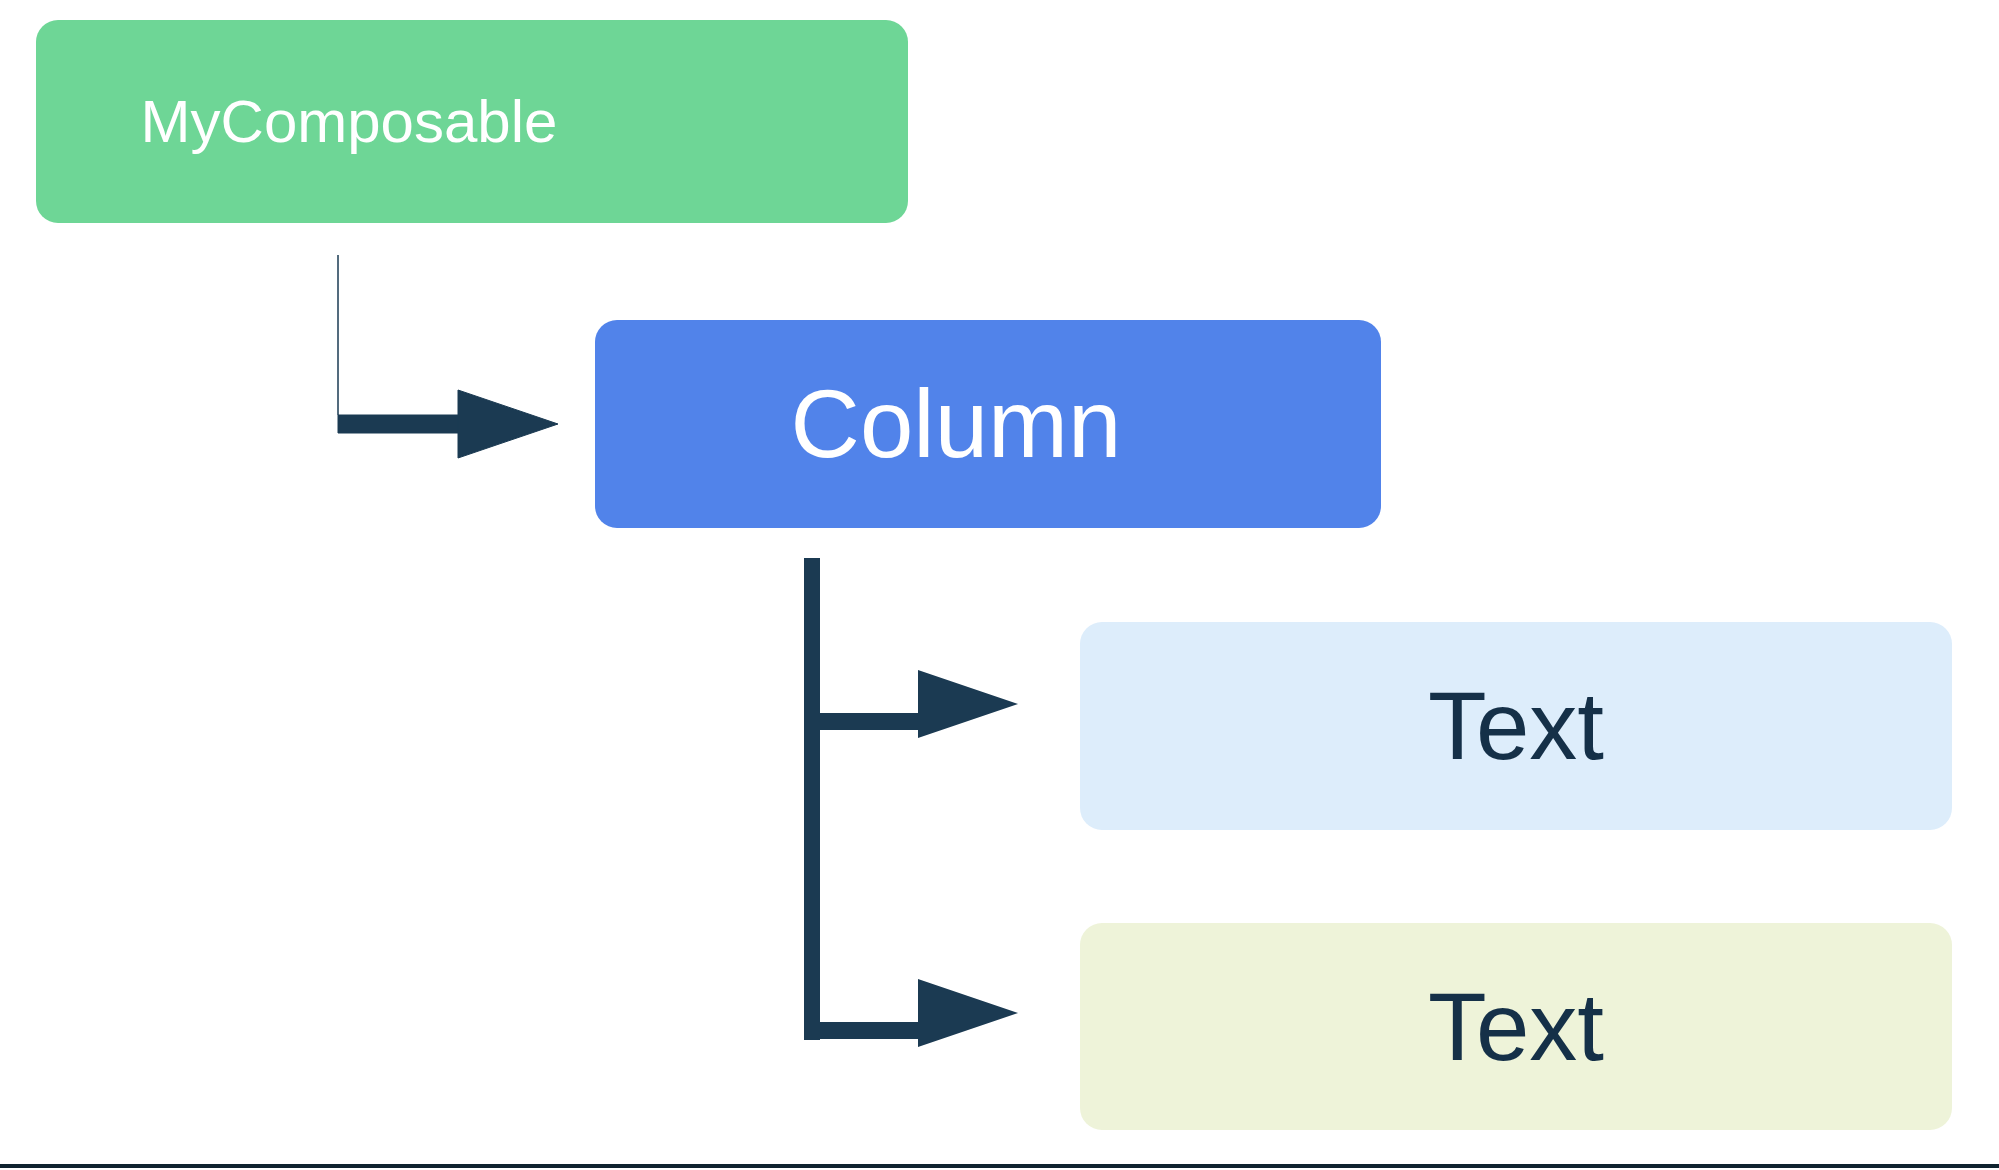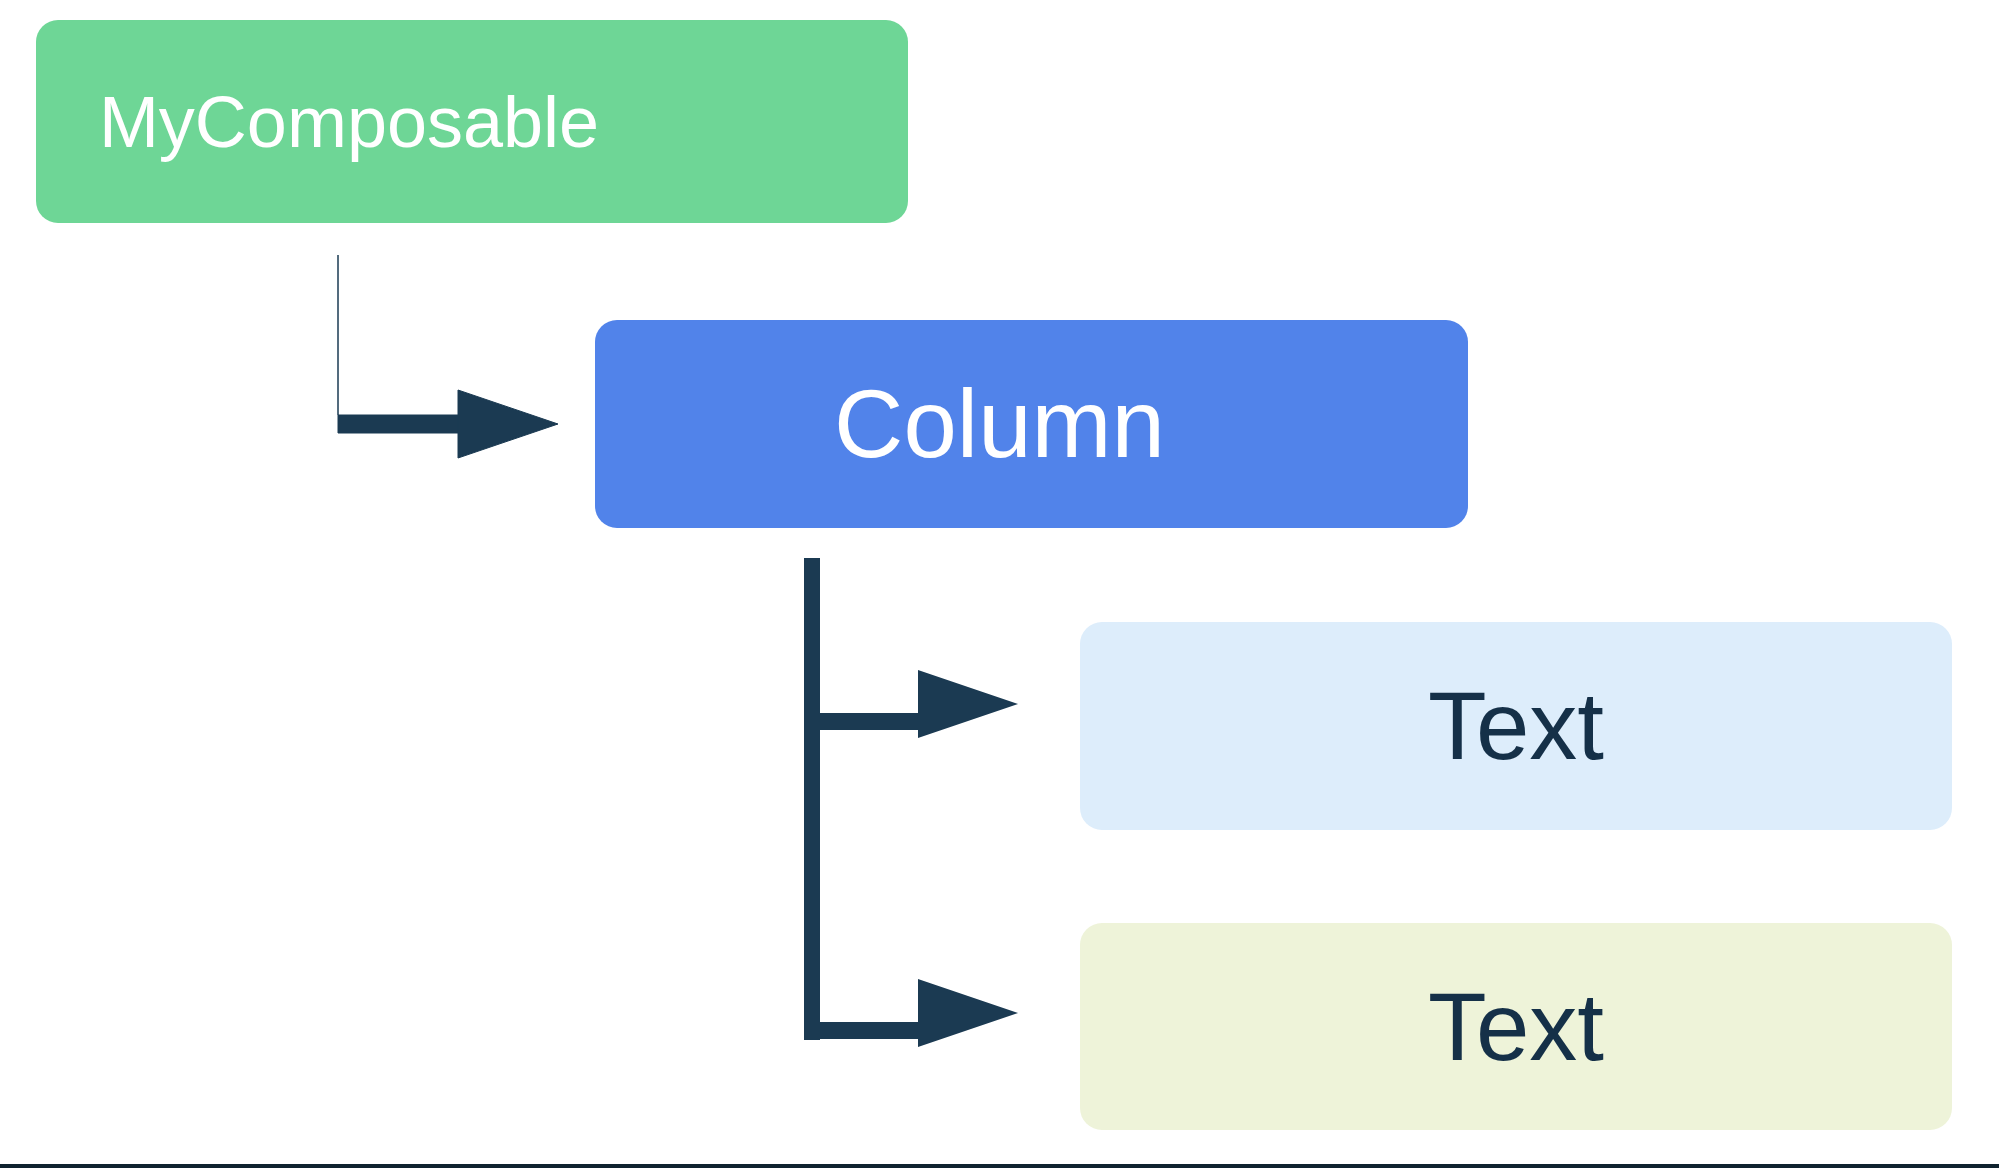--- a/index.html
+++ b/index.html
@@ -35,30 +35,30 @@
     font-stretch: condensed;
   }
   
   #node-root {
     left: 36px;
     top: 20px;
     width: 872px;
     height: 203px;
     background: #6ed696;
     color: #ffffff;
-    font-size: 72px;
+    font-size: 60px;
   }
   #node-root .node-label {
     transform: translateX(-123px);
   }
   
   #node-column {
     left: 595px;
     top: 320px;
-    width: 873px;
+    width: 786px;
     height: 208px;
     background: #5183ea;
     color: #ffffff;
     font-size: 96px;
   }
   #node-column .node-label {
     transform: translateX(-32px);
   }
   
   #node-text-1 {

